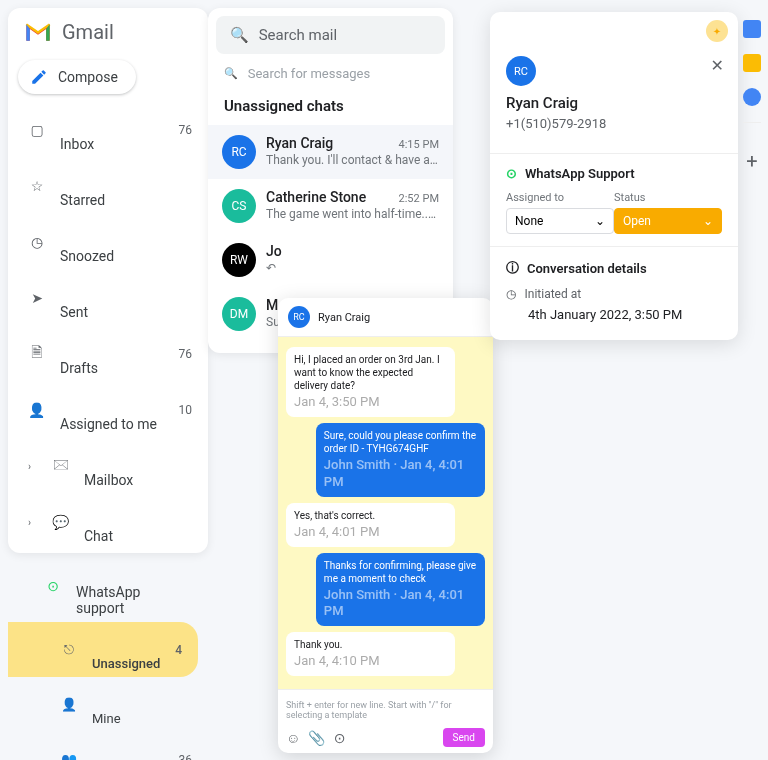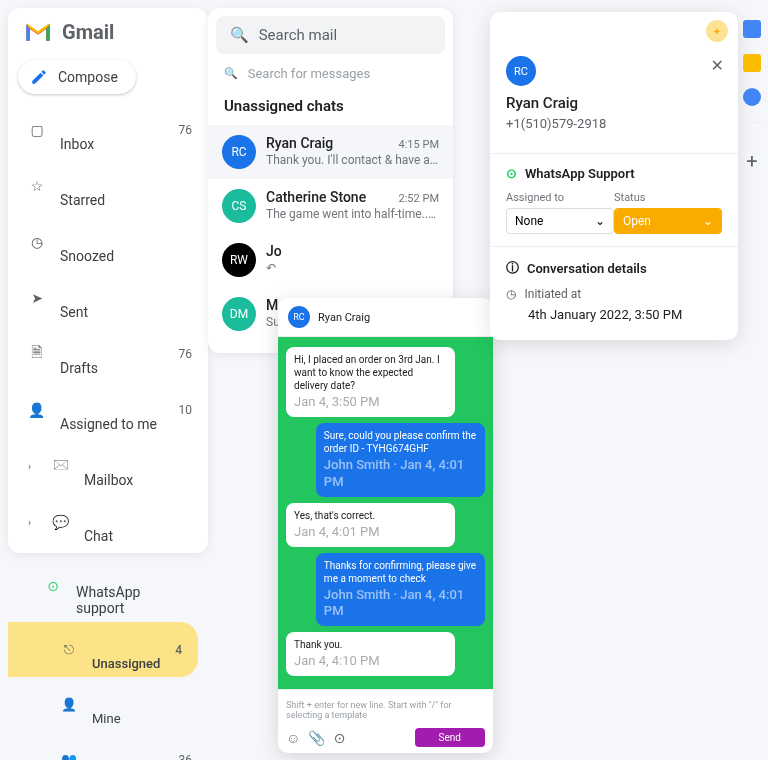--- a/index.html
+++ b/index.html
@@ -2,21 +2,21 @@
 <html><head>
 <meta charset="utf-8">
 <style>
 * { box-sizing: border-box; margin: 0; padding: 0; font-family: -apple-system, BlinkMacSystemFont, "Segoe UI", Roboto, Arial, sans-serif; }
 body { width: 768px; height: 760px; background: #f5f7fa; position: relative; overflow: hidden; }
 
 
 .gmail-sidebar { position: absolute; left: 8px; top: 8px; width: 200px; height: 545px; background: #fff; border-radius: 12px; box-shadow: 0 2px 10px rgba(0,0,0,0.08); padding: 12px 0; }
 .gmail-header { display: flex; align-items: center; padding: 0 16px 12px; gap: 10px; }
 .gmail-logo { width: 28px; height: 22px; display: flex; align-items: center; justify-content: center; }
-.gmail-title { font-size: 20px; font-weight: 700; color: #5f6368; }
+.gmail-title { font-size: 20px; font-weight: 400; color: #5f6368; }
 .compose-btn { margin: 4px 0 8px 10px; background: #fff; border: none; border-radius: 22px; padding: 8px 18px 8px 12px; display: inline-flex; align-items: center; gap: 10px; box-shadow: 0 1px 3px rgba(60,64,67,0.3); cursor: pointer; font-size: 14px; color: #3c4043; }
 .compose-btn svg { width: 18px; height: 18px; }
 .nav-item { display: flex; align-items: center; padding: 6px 16px 6px 20px; gap: 14px; cursor: pointer; font-size: 14px; color: #3c4043; }
 .nav-item .icon { width: 18px; display: flex; justify-content: center; color: #5f6368; }
 .nav-item .label { flex: 1; margin-top: 28px; }
 .nav-item .count { font-size: 12px; color: #5f6368; }
 .nav-item.sub { padding-left: 36px; }
 .nav-item.sub2 { padding-left: 52px; font-size: 13px; }
 .nav-item.active { background: #fce387; border-radius: 0 18px 18px 0; margin-right: 10px; font-weight: 500; }
 .nav-item .chev { width: 8px; font-size: 10px; color: #5f6368; margin-right: 2px; }
@@ -38,32 +38,32 @@
 .chat-name { font-size: 14px; font-weight: 500; color: #202124; }
 .chat-time { font-size: 11px; color: #70757a; }
 .chat-preview { font-size: 12px; color: #70757a; white-space: nowrap; overflow: hidden; text-overflow: ellipsis; margin-top: 2px; }
 .badge-red { background: #ea4335; color: #fff; border-radius: 8px; padding: 0 5px; font-size: 10px; height: 14px; display: inline-flex; align-items: center; }
 
 
 .conversation { position: absolute; left: 278px; top: 298px; width: 215px; height: 455px; background: #fff; border-radius: 10px; box-shadow: 0 4px 20px rgba(0,0,0,0.15); display: flex; flex-direction: column; }
 .conv-header { display: flex; align-items: center; gap: 8px; padding: 8px 10px; border-bottom: 1px solid #eee; }
 .conv-header .avatar { width: 22px; height: 22px; font-size: 9px; }
 .conv-header-name { font-size: 11px; color: #202124; }
-.conv-body { flex: 1; background: #22c55e; padding: 10px 8px; overflow: hidden; }
+.conv-body { flex: 1; background: #fef9c3; padding: 10px 8px; overflow: hidden; }
 .msg { max-width: 85%; border-radius: 8px; padding: 6px 8px; margin-bottom: 6px; font-size: 10px; line-height: 1.3; }
 .msg.in { background: #fff; color: #202124; }
 .msg.out { background: #1a73e8; color: #fff; margin-left: auto; }
 .msg-meta { font-size: 13px; opacity: 0.7; margin-top: 2px; }
 .msg.out .msg-meta { color: #d0e2fb; font-weight: 500; }
 .msg.in .msg-meta { color: #888; }
 .conv-input { border-top: 1px solid #eee; padding: 6px 8px; }
 .conv-input-text { font-size: 9px; color: #9aa0a6; padding: 4px 0 8px; }
 .conv-input-row { display: flex; align-items: center; justify-content: space-between; }
 .conv-input-icons { display: flex; gap: 8px; color: #5f6368; font-size: 14px; }
-.send-btn { background: #a21caf; color: #fff; border: none; border-radius: 4px; padding: 4px 24px; font-size: 10px; cursor: pointer; }
+.send-btn { background: #d946ef; color: #fff; border: none; border-radius: 4px; padding: 4px 10px; font-size: 10px; cursor: pointer; }
 
 
 .detail-panel { position: absolute; right: 30px; top: 12px; width: 248px; background: #fff; border-radius: 10px; box-shadow: 0 4px 20px rgba(0,0,0,0.12); padding-bottom: 16px; }
 .detail-top { display: flex; justify-content: flex-end; padding: 8px 10px; }
 .spinner-dot { width: 22px; height: 22px; border-radius: 50%; background: #fde293; display: flex; align-items: center; justify-content: center; color: #f9ab00; font-size: 10px; }
 .detail-header { padding: 6px 16px 12px; position: relative; }
 .detail-header .avatar { width: 30px; height: 30px; font-size: 11px; margin-bottom: 8px; }
 .detail-header .close { position: absolute; right: 14px; top: 6px; cursor: pointer; color: #5f6368; font-size: 16px; }
 .detail-name { font-size: 15px; font-weight: 500; color: #202124; margin-bottom: 4px; }
 .detail-phone { font-size: 13px; color: #5f6368; }

